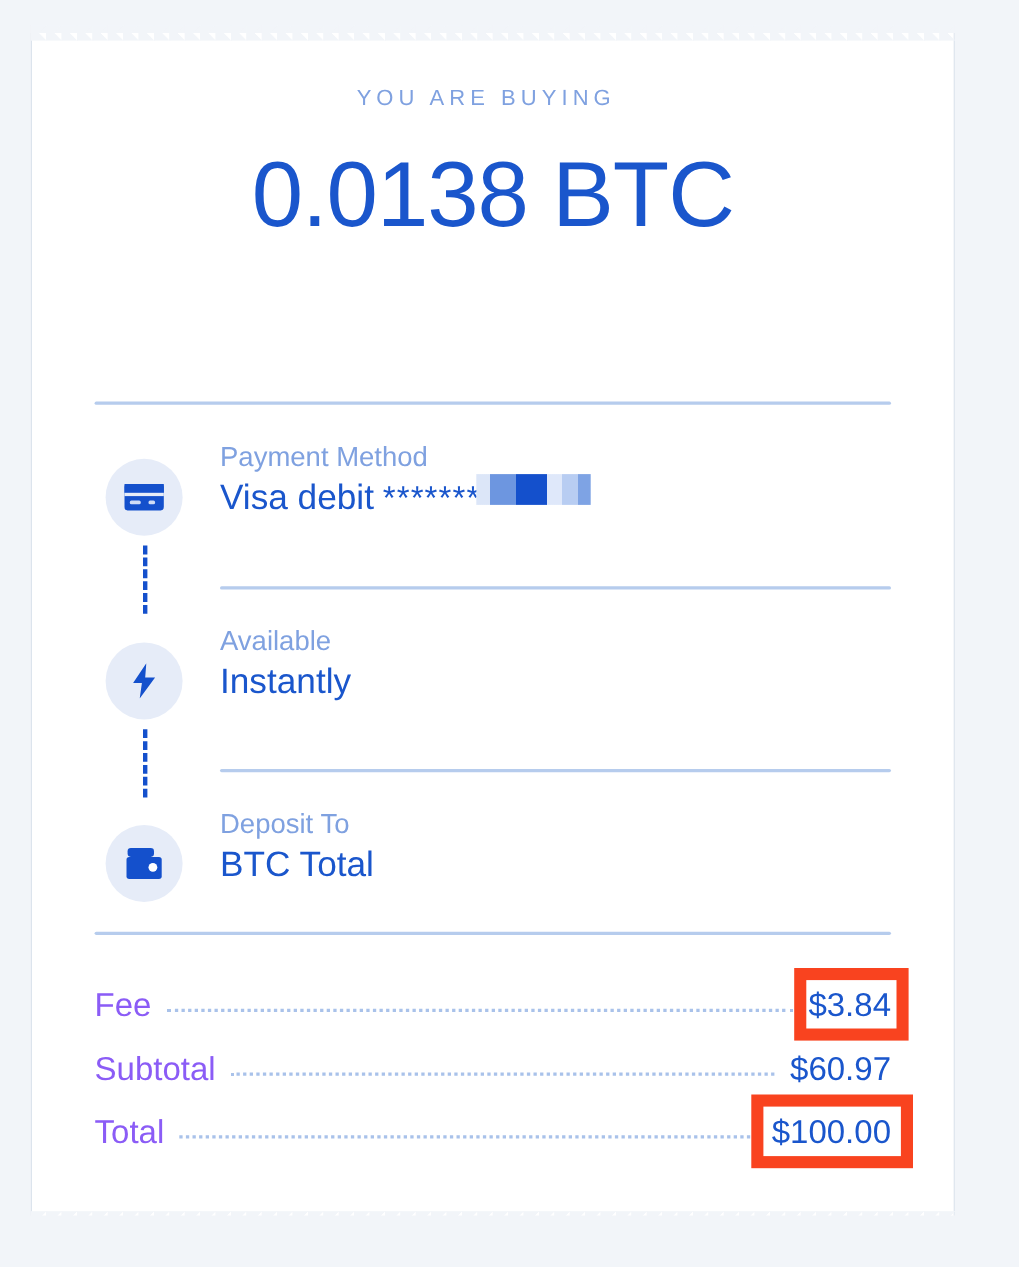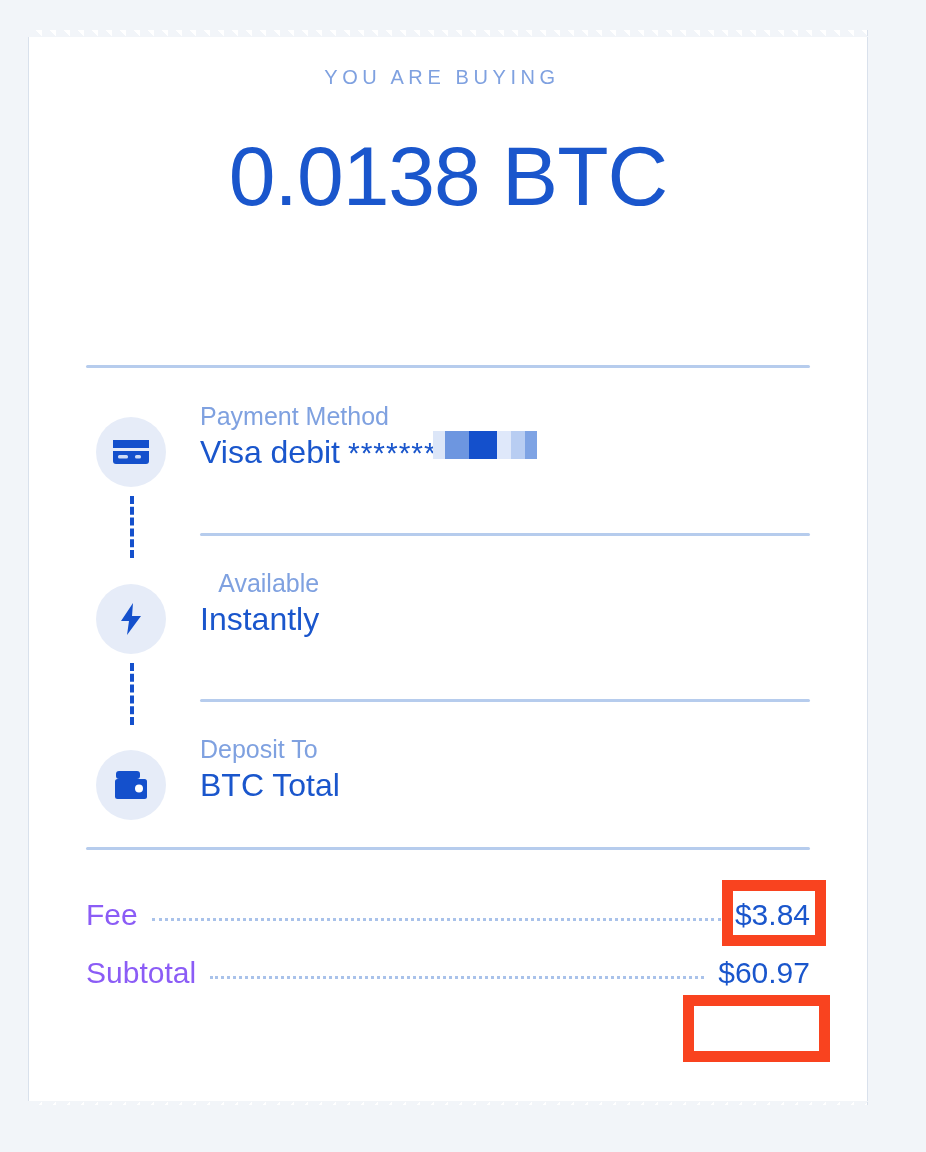--- a/index.html
+++ b/index.html
@@ -48,21 +48,21 @@
     transform: scaleY(-1);
   }
   .torn.bottom {
     top: 1083px;
   }
 
   
   .kicker {
     position: absolute;
     left: 0;
-    top: 48px;
+    top: 60px;
     width: 828px;
     text-align: center;
     font-size: 20px;
     letter-spacing: 4.6px;
     color: #7fa1e0;
     font-weight: 400;
   }
   .amount {
     position: absolute;
     left: 0;
@@ -249,21 +249,21 @@
   <div class="connector" style="top:478px; height:62px;"></div>
 
   <div class="divider inset" style="top:515px;"></div>
 
   <div class="step" style="top:550px;">
     <div class="step-icon" style="top:16px;">
       <svg width="24" height="32" viewBox="0 0 24 32">
         <path d="M14 0 L2 18 L10 18 L8 32 L22 13 L13 13 Z" fill="#1450cc"></path>
       </svg>
     </div>
-    <div class="step-text" style="top:0;text-align:right;">
+    <div class="step-text" style="top:0;">
       <div class="step-label">Available</div>
       <div class="step-value">Instantly</div>
     </div>
   </div>
 
   <div class="connector" style="top:645px; height:62px;"></div>
 
   <div class="divider inset" style="top:681px;"></div>
 
   <div class="step" style="top:716px;">
@@ -287,18 +287,23 @@
     <span class="leader"></span>
     <span class="total-value">$3.84</span>
   </div>
 
   <div class="total-row" style="top:938px;">
     <span class="total-label">Subtotal</span>
     <span class="leader"></span>
     <span class="total-value">$60.97</span>
   </div>
 
+  <div class="total-row" style="top:995px;">
+    <span class="total-label">Total</span>
+    <span class="leader"></span>
+    <span class="total-value">$100.00</span>
+  </div>
 
   <div class="annot" style="left:694px; top:862px; width:104px; height:66px;"></div>
 
   <div class="annot" style="left:655px; top:977px; width:147px; height:67px;"></div>
 
 </div>
 
 </body></html>

